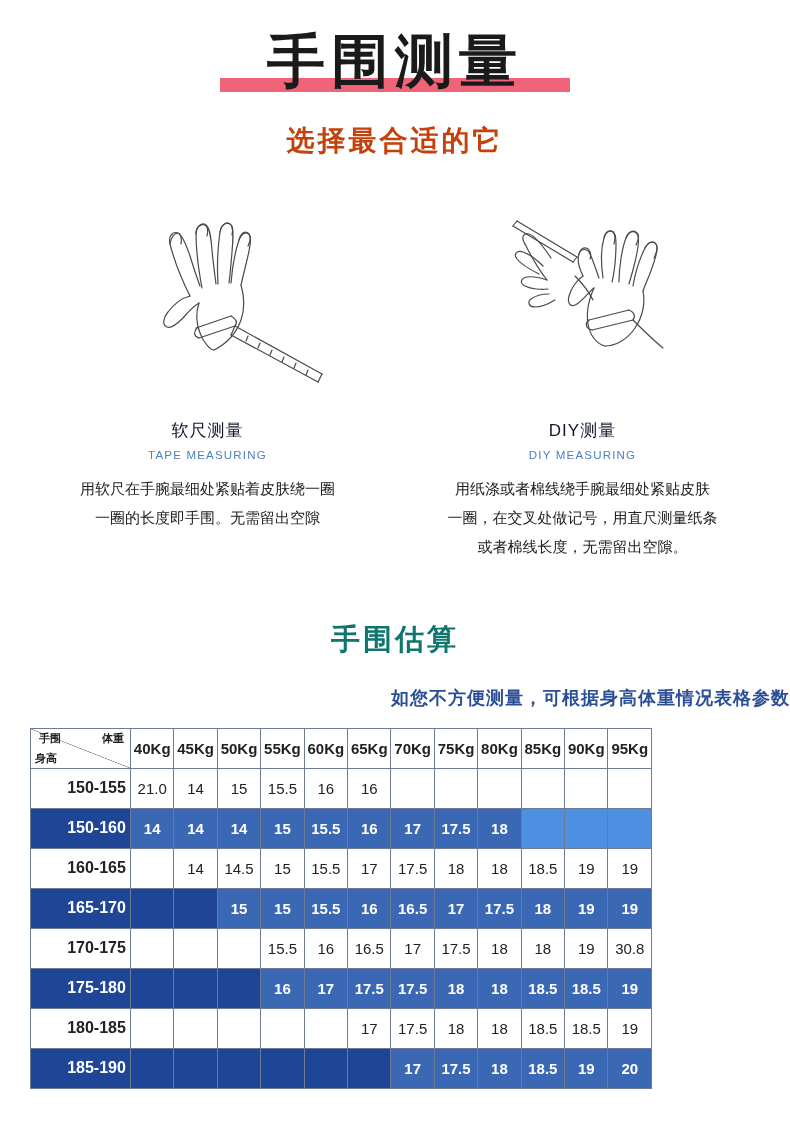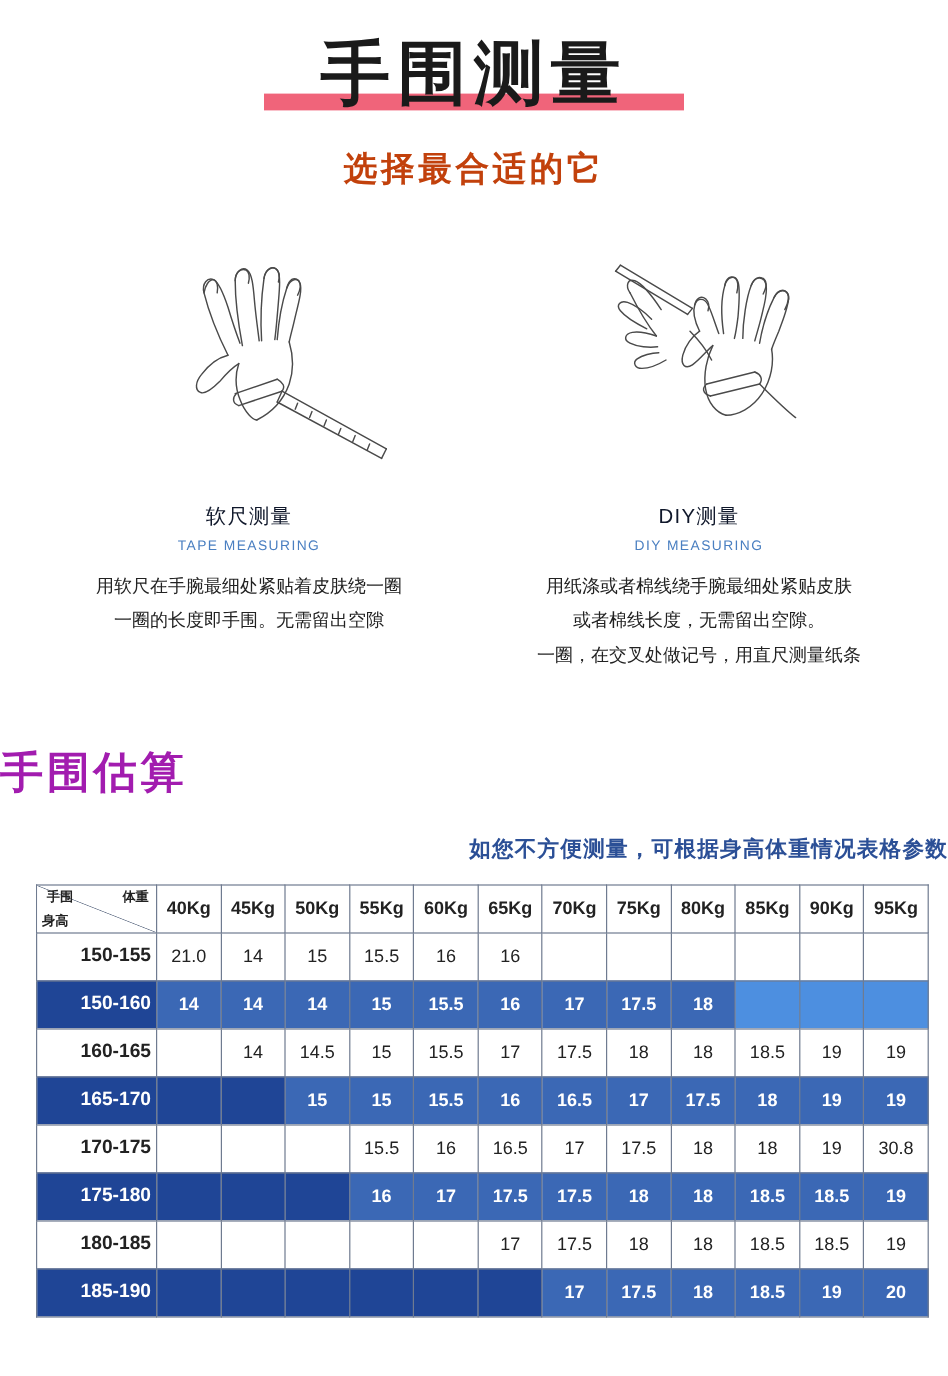--- a/index.html
+++ b/index.html
@@ -66,39 +66,40 @@
     margin-top: 13px;
     font-size: 15px;
     line-height: 1.95;
     color: #222;
     padding: 0 14px;
   }
   .m-desc div { white-space: nowrap; }
 
   
   .est-title {
+    text-align: center;
     margin-top: 58px;
     font-family: "DejaVu Serif", serif;
-    font-size: 36px;
+    font-size: 29px;
     font-weight: bold;
-    color: #a21caf;
+    color: #0f766e;
     letter-spacing: 3px;
   }
   .est-sub {
     text-align: right;
     margin-top: 26px;
     font-size: 18px;
     font-weight: bold;
     color: #2b4f96;
     letter-spacing: 1px;
   }
 
   
   .table-wrap { margin: 18px 30px 0; }
-  table { border-collapse: collapse; width: 744px; table-layout: fixed; }
+  table { border-collapse: collapse; width: 622px; table-layout: fixed; }
   td, th { border: 1px solid #6f7b90; text-align: center; font-size: 15px; height: 40px; }
   th { font-weight: bold; }
   .corner {
     width: 100px;
     position: relative;
     background: #fff;
     padding: 0;
   }
   .corner .diag {
     position: absolute; inset: 0;
@@ -208,22 +209,22 @@
           <path d="M176 122 C181 124 183 128 180 132"></path>
 
           <path d="M122 88 C130 96 136 104 140 112"></path>
           <path d="M180 132 C190 142 200 152 210 160"></path>
         </svg>
       </div>
       <div class="m-title">DIY测量</div>
       <div class="m-sub">DIY MEASURING</div>
       <div class="m-desc">
         <div>用纸涤或者棉线绕手腕最细处紧贴皮肤</div>
+        <div>一圈，在交叉处做记号，用直尺测量纸条</div>
         <div>或者棉线长度，无需留出空隙。</div>
-        <div>一圈，在交叉处做记号，用直尺测量纸条</div>
       </div>
     </div>
 
   </div>
 
   <div class="est-title">手围估算</div>
   <div class="est-sub">如您不方便测量，可根据身高体重情况表格参数</div>
 
   <div class="table-wrap">
     <table>

